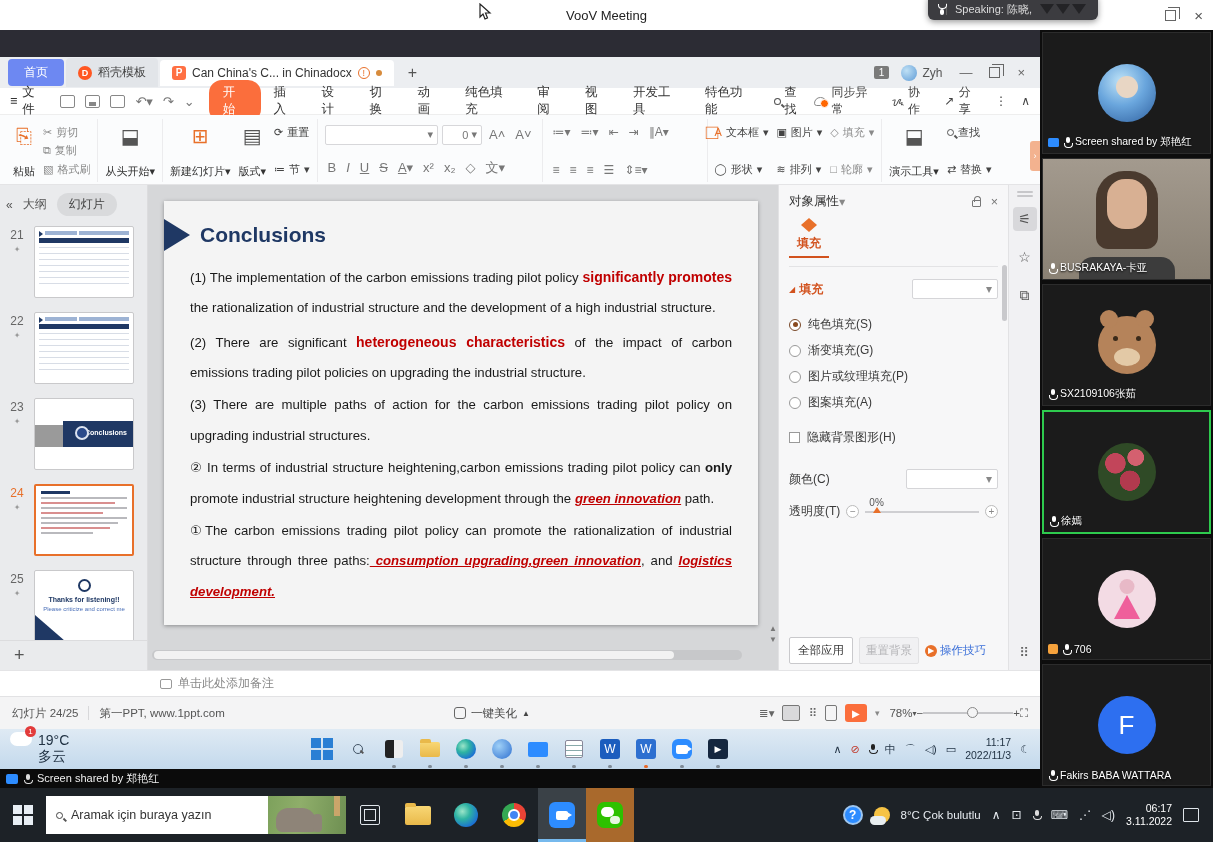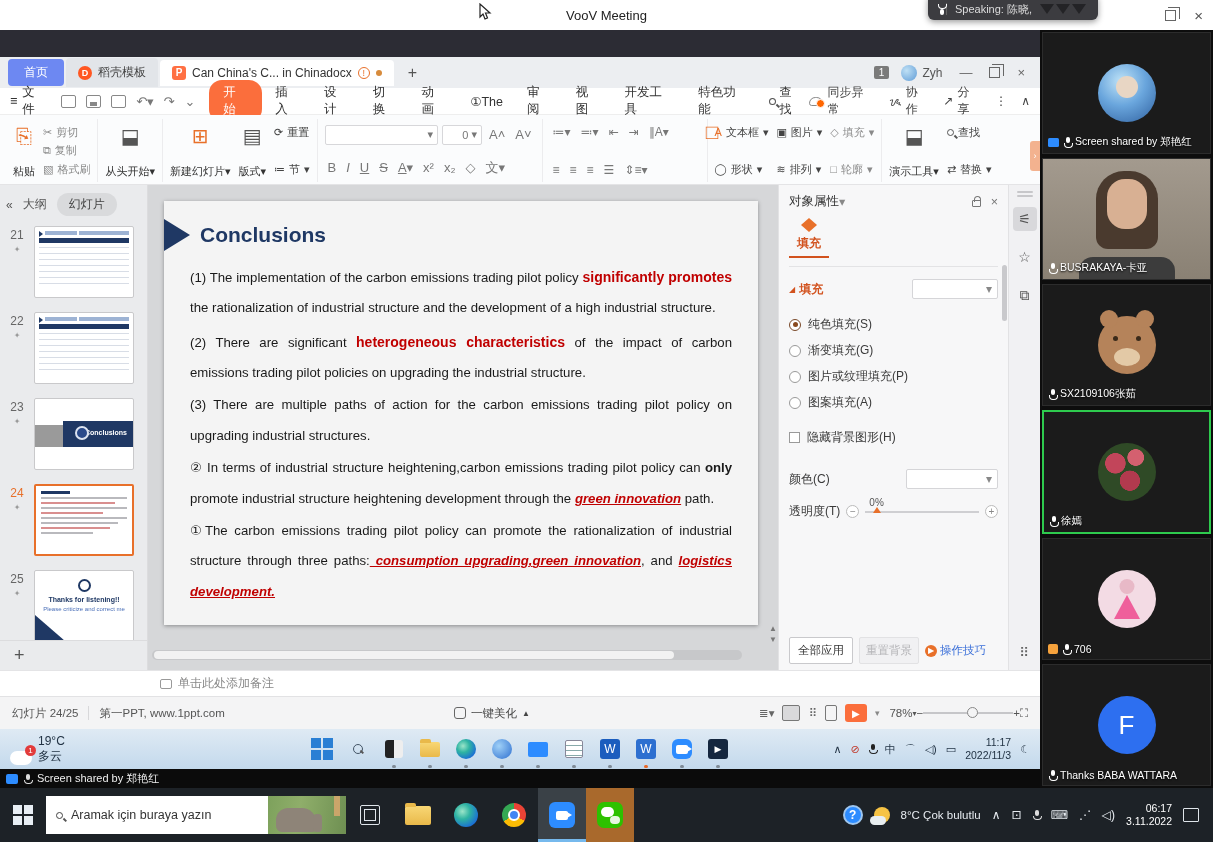--- a/index.html
+++ b/index.html
@@ -176,21 +176,21 @@
   .viewicos{display:flex;align-items:center;gap:8px;color:#666}
   .vico{width:18px;height:16px;border:1.4px solid #777;border-radius:2px}
   .vico.sel{background:#d9d9db}
   .playbtn{width:22px;height:18px;background:#fb6e3c;border-radius:3px;color:#fff;display:flex;align-items:center;justify-content:center;font-size:10px}
   .zoomctl{display:flex;align-items:center;gap:0;color:#555}
   .ztrack{width:90px;height:2px;background:#c6c6c9;position:relative}
   .ztrack .knob{position:absolute;left:44px;top:-5px;width:11px;height:11px;border:1.4px solid #888;border-radius:50%;background:#f4f4f5}
 
   
   .taskbar-in{height:40px;background:linear-gradient(#dfeaf4,#c3d9ec);display:flex;align-items:center;position:relative;padding:0 10px}
-  .weather-in{display:flex;align-items:flex-end;gap:6px;color:#234;font-size:12px}
+  .weather-in{display:flex;align-items:flex-start;gap:6px;color:#234;font-size:14px}
   .wcloud{width:22px;height:14px;background:#fff;border-radius:8px;position:relative}
   .wcloud::after{content:"1";position:absolute;right:-4px;top:-6px;background:#e23b3b;color:#fff;font-size:8px;border-radius:50%;width:11px;height:11px;display:flex;align-items:center;justify-content:center}
   .centericos{position:absolute;left:50%;transform:translateX(-50%);display:flex;gap:10px;align-items:center}
   .tico{width:26px;height:26px;border-radius:4px;position:relative;display:flex;align-items:center;justify-content:center}
   .tico .dot{position:absolute;bottom:-6px;left:50%;transform:translateX(-50%);width:4px;height:3px;border-radius:2px;background:#7f8b96}
   .win11{display:grid;grid-template-columns:10px 10px;grid-gap:2px}
   .win11 i{width:10px;height:10px;background:#2a7fd4}
   .tray-in{margin-left:auto;display:flex;align-items:center;gap:9px;color:#234;font-size:11px}
   .clock-in{text-align:right;line-height:1.25;font-size:10.5px}
 
@@ -327,21 +327,21 @@
           <span class="undo">↶▾</span>
           <span class="undo">↷</span>
           <span class="undo">⌄</span>
         </span>
         <div class="mtabs" id="menu-tabs">
             <div class="mtab active">开始</div>
             <div class="mtab">插入</div>
             <div class="mtab">设计</div>
             <div class="mtab">切换</div>
             <div class="mtab">动画</div>
-            <div class="mtab">①The</div>
+            <div class="mtab">纯色填充</div>
             <div class="mtab">审阅</div>
             <div class="mtab">视图</div>
             <div class="mtab">开发工具</div>
             <div class="mtab">特色功能</div>
           </div>
         <span class="find-item">
             <span class="mag"></span>
             <span>查找</span>
           </span>
         <svg class="cursor-ptr" style="left:478px;top:3px" width="14" height="18" viewBox="0 0 14 18">
@@ -799,21 +799,21 @@
           <span class="mic-w"></span>
           <span>706</span>
         </span>
       </div>
       <div class="vtile">
         <span class="av av6">
             <span>F</span>
           </span>
         <span class="vlabel">
           <span class="mic-w"></span>
-          <span>Thanks BABA WATTARA</span>
+          <span>Fakirs BABA WATTARA</span>
         </span>
       </div>
     </div>
   </div>
 
   <div class="taskbar-out">
     <span class="startbtn">
         <span class="win10">
           <i></i>
           <i></i>

